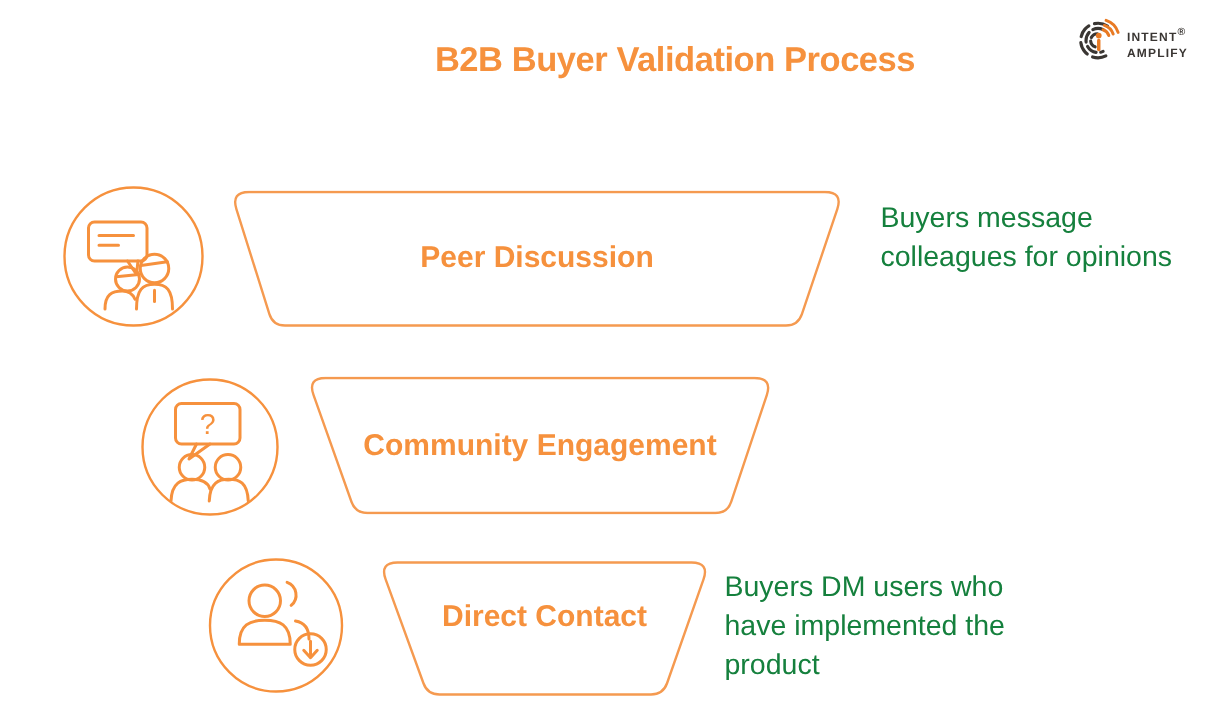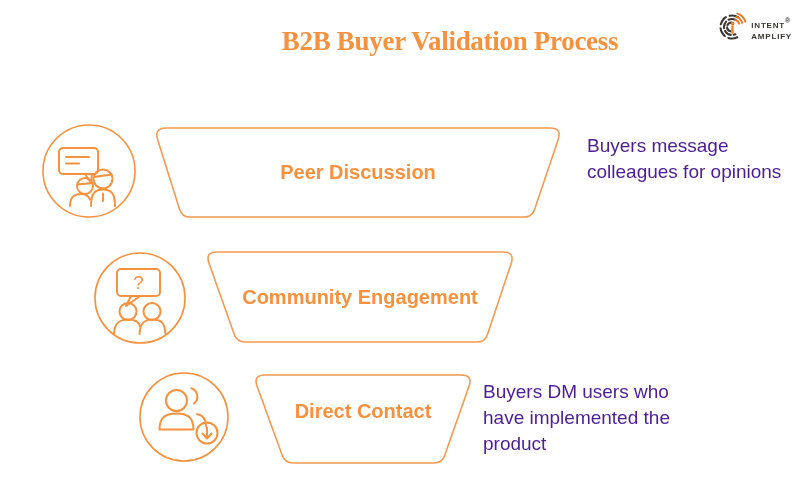--- a/index.html
+++ b/index.html
@@ -8,25 +8,24 @@
     width: 804px;
     height: 481px;
     background: #ffffff;
     font-family: "Liberation Sans", sans-serif;
     overflow: hidden;
   }
   .title {
     position: absolute;
     left: 100px; top: 26px; width: 700px;
     text-align: center;
-    font-size: 27px;
+    font-size: 23px;
     font-weight: 700;
     letter-spacing: -0.3px;
     color: #F6913D;
-    font-family: Liberation Serif, serif;
   }
   
   .logo {
     position: absolute; top: 10px; right: 12px;
     display: flex; align-items: center; gap: 3px;
   }
   .logo-text {
     color: #3A3633;
     font-variant: small-caps;
     text-transform: lowercase;
@@ -49,21 +48,21 @@
     display: flex; align-items: center; justify-content: center;
     text-align: right;
     font-size: 20px;
     font-weight: 700;
     color: #F6913D;
   }
   .stage-desc {
     position: absolute;
     font-size: 19px;
     line-height: 26px;
-    color: #4c1d95;
+    color: #15803d;
     font-weight: 400;
   }
   .icon-stroke {
     fill: none;
     stroke: #F6913D;
     stroke-width: 2;
     stroke-linecap: round;
     stroke-linejoin: round;
   }
   .funnel-path {

